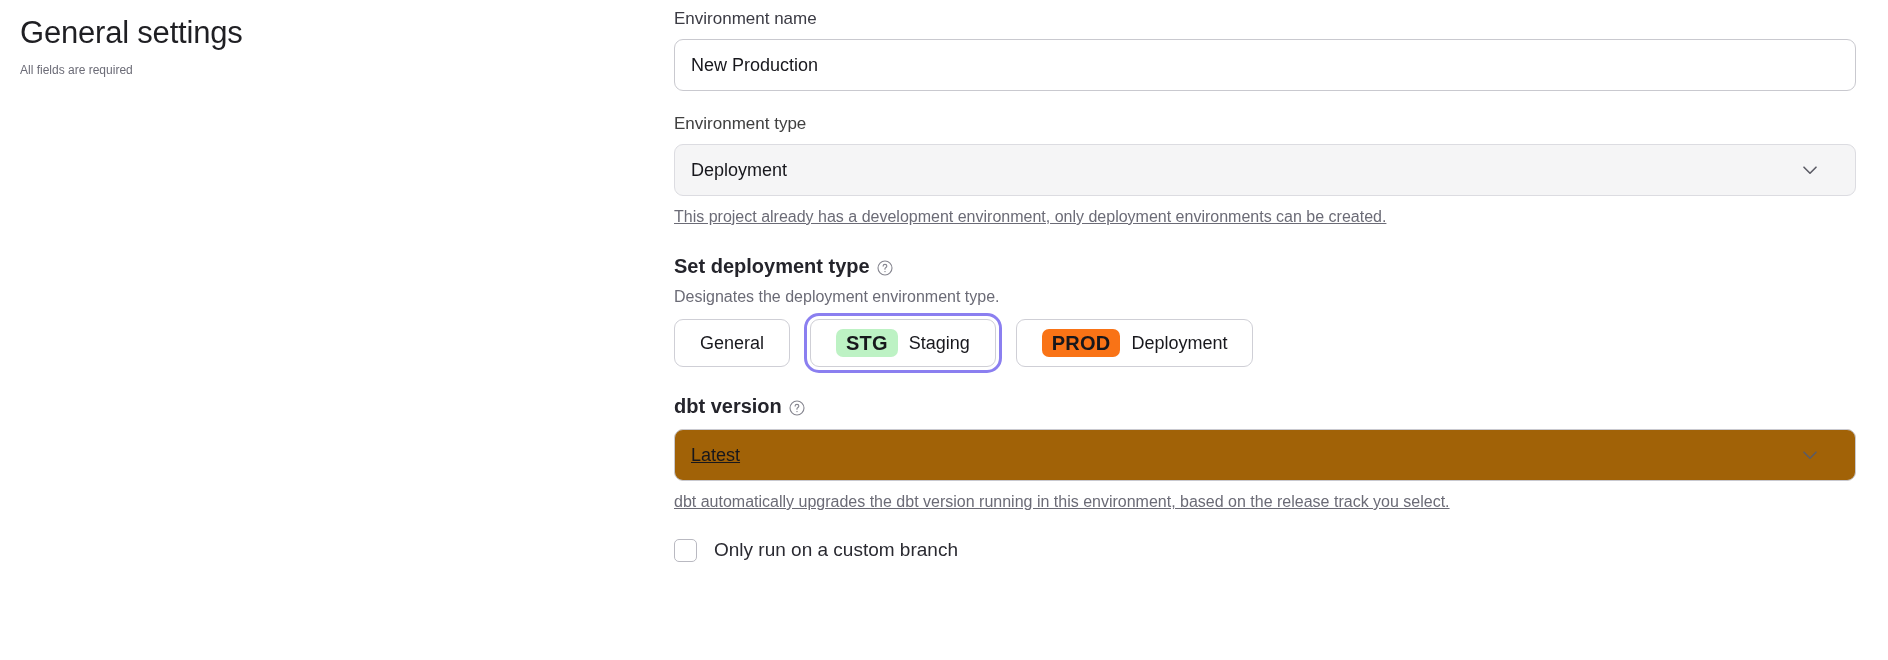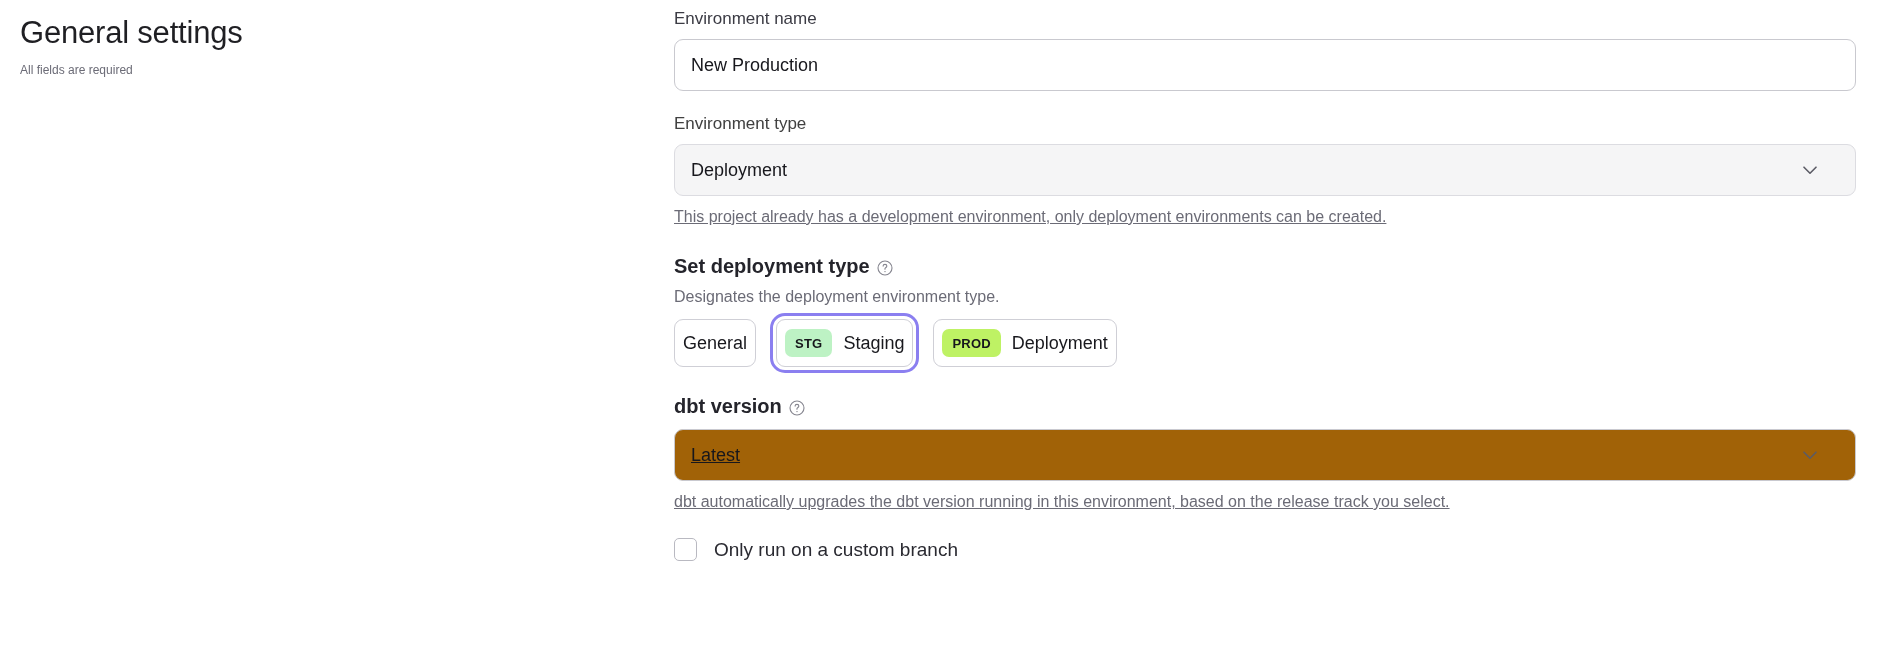--- a/index.html
+++ b/index.html
@@ -149,21 +149,21 @@
     align-items: center;
     gap: 20px;
     margin-top: 12px;
   }
 
   .toggle-btn {
     display: flex;
     align-items: center;
     gap: 11px;
     height: 48px;
-    padding: 0 8px;
+    padding: 0 25px;
     border: 1px solid #cfcfd6;
     border-radius: 9px;
     background: #ffffff;
     font-size: 18px;
     color: #18181d;
     cursor: pointer;
     white-space: nowrap;
   }
 
   .toggle-btn.focused {
@@ -172,31 +172,32 @@
     border-radius: 9px;
   }
 
   .badge {
     display: inline-flex;
     align-items: center;
     justify-content: center;
     height: 28px;
     padding: 0 10px;
     border-radius: 7px;
-    font-size: 13px;
+    font-size: 20px;
     font-weight: 700;
     letter-spacing: 0.2px;
     color: #17171c;
   }
   .badge-stg  { background: #bdf2c4; }
-  .badge-prod { background: #bef264; }
+  .badge-prod { background: #f97316; }
 
   
   .checkbox-row {
     display: flex;
+    align-items: center;
     gap: 17px;
     margin-top: 26px;
   }
 
   .checkbox {
     width: 23px;
     height: 23px;
     border: 1px solid #b9b9c1;
     border-radius: 5px;
     background: #ffffff;

